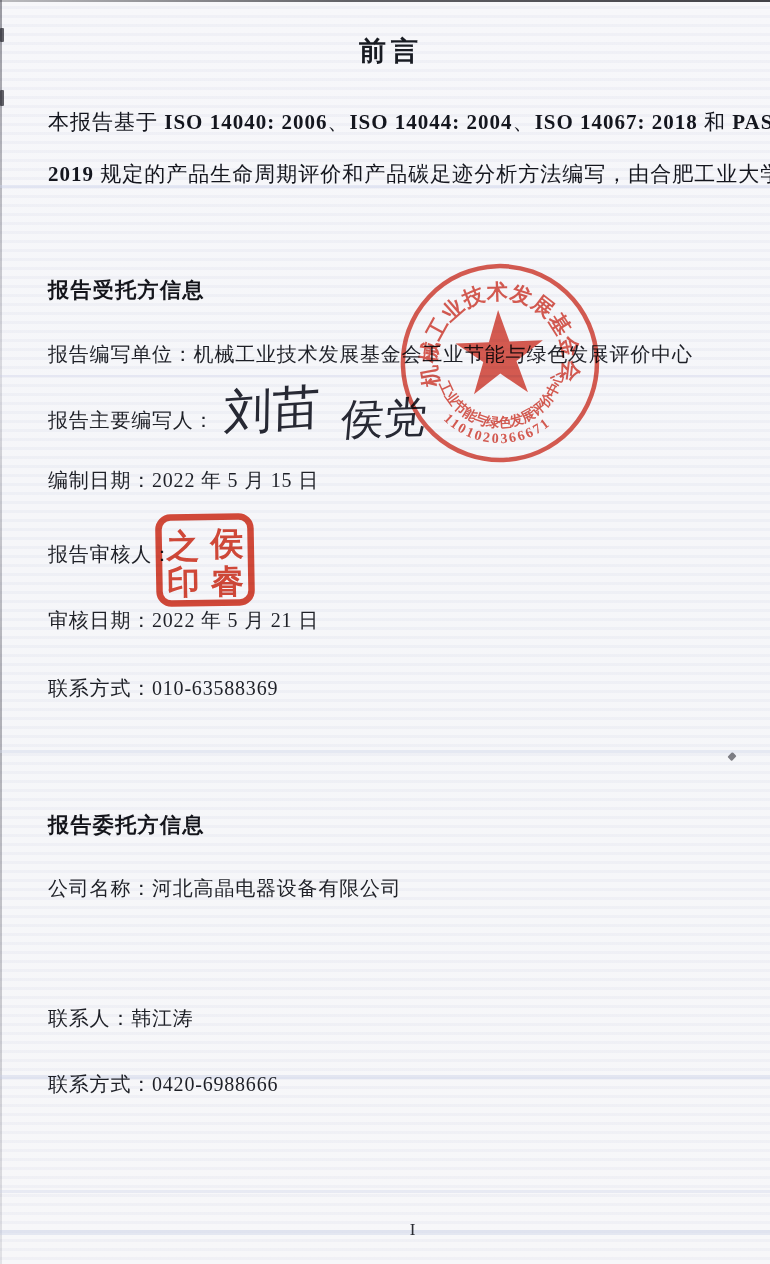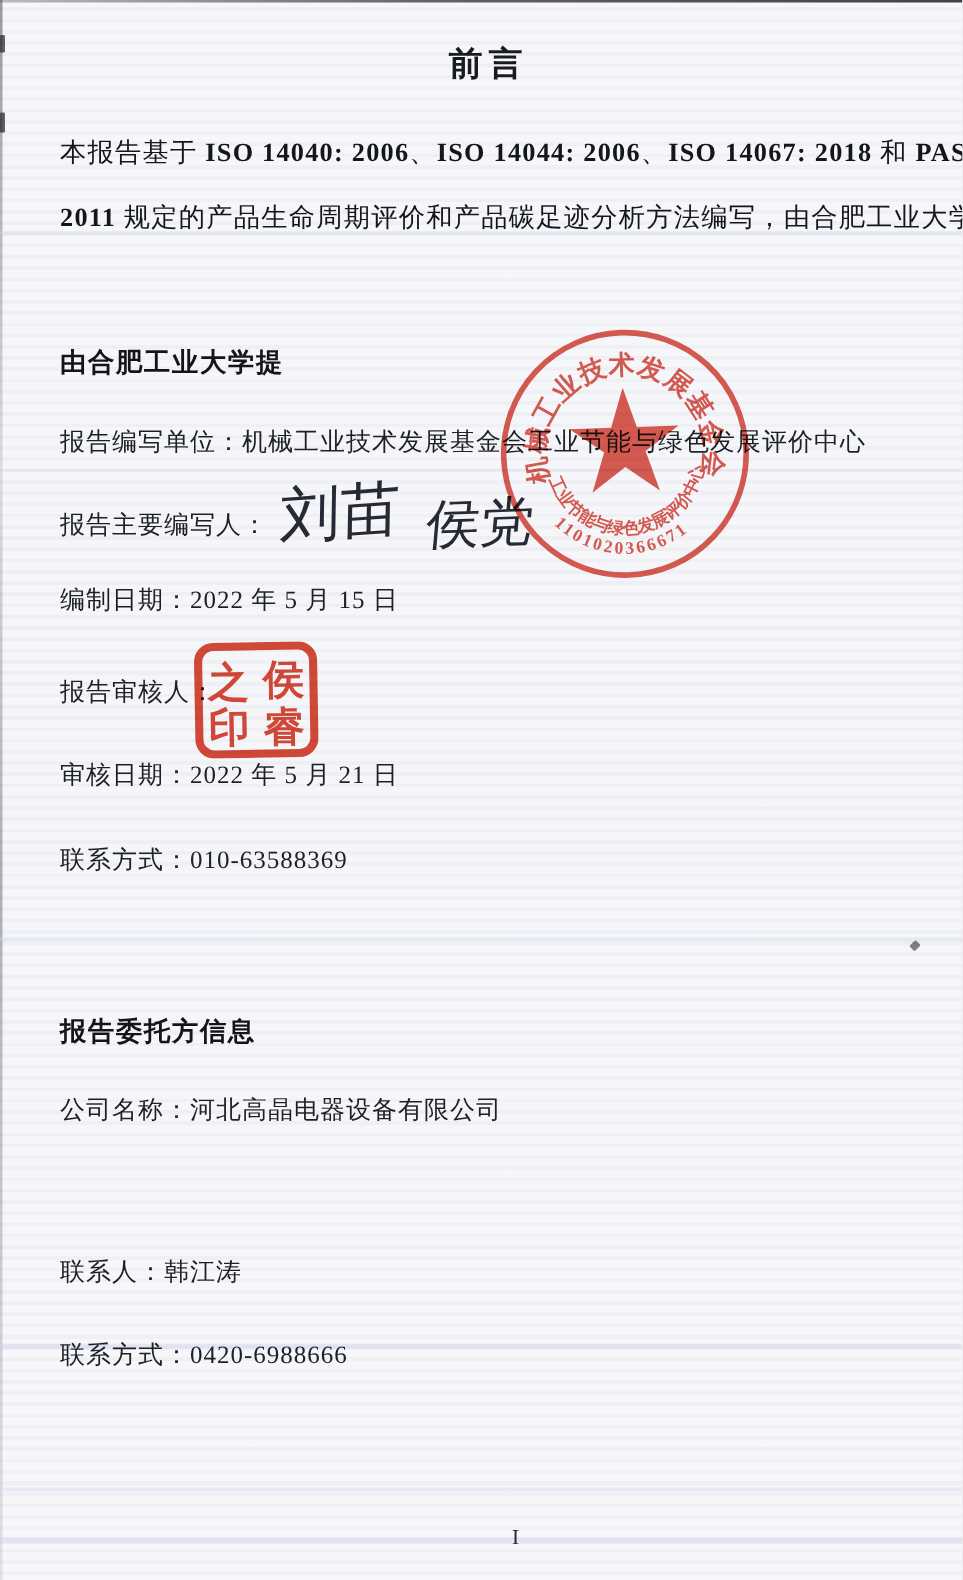--- a/index.html
+++ b/index.html
@@ -52,24 +52,24 @@
   <div class="speck" style="left:729px;top:753px;width:6px;height:7px;transform:rotate(45deg);opacity:.8;"></div>
   <div class="band" style="top:185px;height:3px;background:rgba(205,212,235,.42);"></div>
   <div class="band" style="top:375px;height:2px;background:rgba(210,215,236,.34);"></div>
   <div class="band" style="top:750px;height:3px;background:rgba(205,212,232,.4);"></div>
   <div class="band" style="top:1075px;height:4px;background:rgba(200,208,232,.42);"></div>
   <div class="band" style="top:1190px;height:3px;background:rgba(205,212,232,.36);"></div>
   <div class="band" style="top:1230px;height:5px;background:rgba(198,206,230,.38);"></div>
 
   <div class="title">前言</div>
 
-  <div class="intro" style="top:108px;">本报告基于 <b>ISO 14040: 2006</b>、<b>ISO 14044: 2006</b>、<b>ISO 14067: 2018 </b>和 <b>PAS 2050:</b></div>
-  <div class="intro" style="top:160px;"><b>2011 </b>规定的产品生命周期评价和产品碳足迹分析方法编写，由合肥工业大学提</div>
+  <div class="intro" style="top:108px;">本报告基于 <b>ISO 14040: 2006</b>、<b>ISO 14044: 2004</b>、<b>ISO 14067: 2018 </b>和 <b>PAS 2050:</b></div>
+  <div class="intro" style="top:160px;"><b>2019 </b>规定的产品生命周期评价和产品碳足迹分析方法编写，由合肥工业大学提</div>
 
-  <div class="line heading" style="top:277px;">由合肥工业大学提</div>
+  <div class="line heading" style="top:277px;">报告受托方信息</div>
   <div class="line" style="top:342px;">报告编写单位：机械工业技术发展基金会工业节能与绿色发展评价中心</div>
   <div class="line" style="top:408px;">报告主要编写人：</div>
 
   <span class="sig" style="left:224px;top:378px;font-size:48px;transform:rotate(-4deg) skewX(-5deg);">刘苗</span>
   <span class="sig" style="left:341px;top:390px;font-size:43px;transform:rotate(-2deg) skewX(-7deg);">侯党</span>
 
   <div class="line" style="top:468px;">编制日期：2022 年 5 月 15 日</div>
   <div class="line" style="top:542px;">报告审核人：</div>
   <div class="line" style="top:608px;">审核日期：2022 年 5 月 21 日</div>
   <div class="line" style="top:676px;">联系方式：010-63588369</div>

